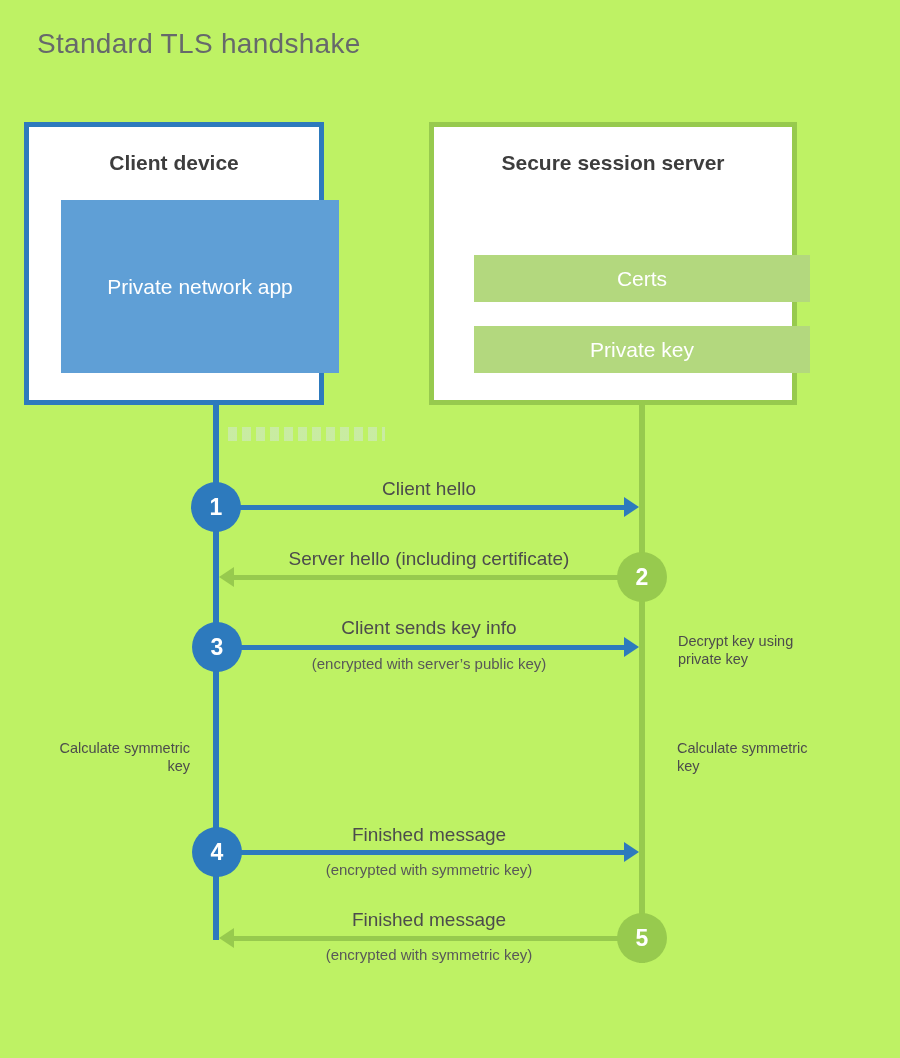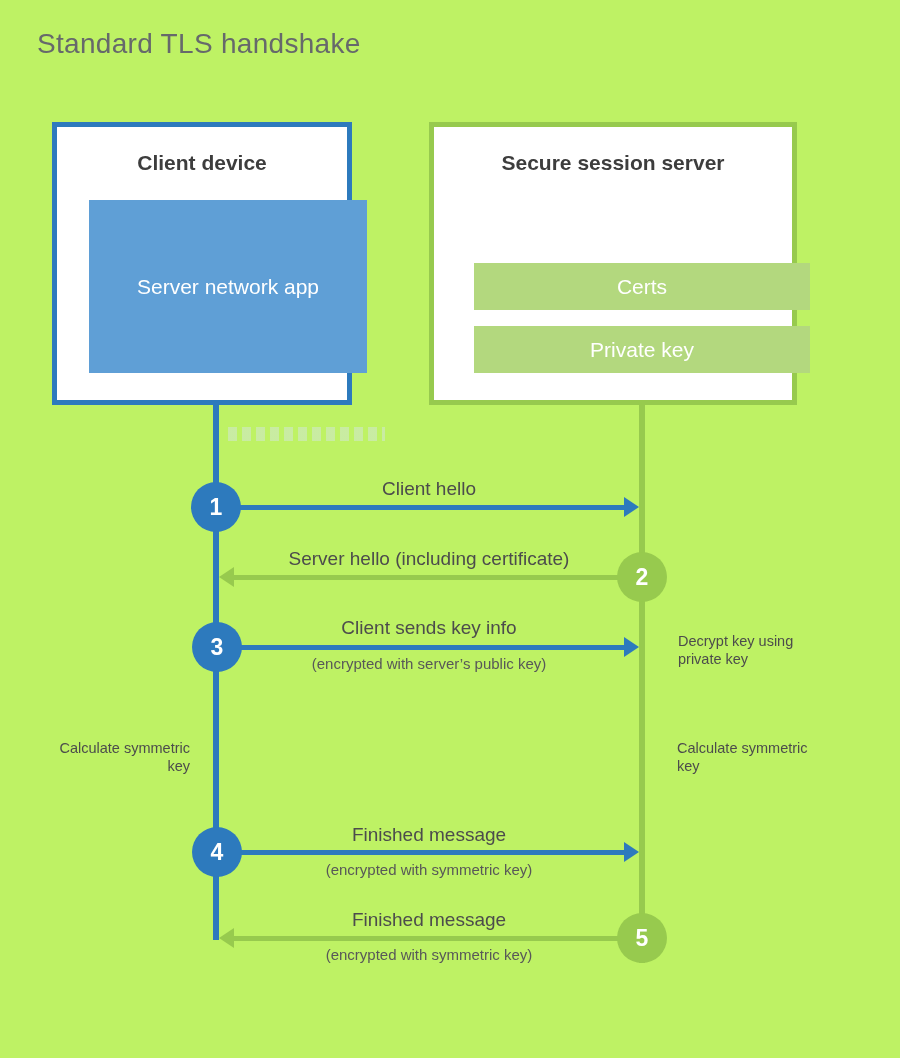--- a/index.html
+++ b/index.html
@@ -20,21 +20,21 @@
     top: 28px;
     margin: 0;
     font-size: 28px;
     font-weight: 300;
     color: var(--title-text);
     letter-spacing: 0.3px;
   }
 
   
   .box { position: absolute; top: 122px; height: 283px; background: #fff; }
-  .client-box { left: 52px; width: 300px; border: 5px solid var(--blue); }
+  .client-box { left: 24px; width: 300px; border: 5px solid var(--blue); }
   .server-box { left: 429px; width: 368px; border: 5px solid var(--green); }
   .box-title {
     margin-top: 24px;
     text-align: center;
     font-size: 21px;
     font-weight: 700;
     color: var(--heading-text);
   }
   .app-fill {
     position: absolute;
@@ -51,21 +51,21 @@
     max-width: 195px;
   }
   .bar {
     position: absolute;
     left: 40px; width: 336px; height: 47px;
     background: var(--green-fill);
     display: flex; align-items: center; justify-content: center;
     color: #ffffff; font-size: 21px;
   }
   .bar1 { top: 73px; }
-  .bar2 { top: 136px; }
+  .bar2 { top: 128px; }
   .bar3 { top: 199px; }
 
   
   .lifeline { position: absolute; width: 6px; }
   .blue-line  { left: 213px; top: 400px; height: 540px; background: var(--blue); }
   .green-line { left: 639px; top: 400px; height: 563px; background: var(--green); }
 
   
   .ghost {
     position: absolute;
@@ -144,21 +144,21 @@
 </head>
 <body>
 
 <div class="canvas">
 
   <h1 class="page-title">Standard TLS handshake</h1>
 
   <div class="box client-box">
     <div class="box-title">Client device</div>
     <div class="app-fill">
-      <span class="app-label">Server network app</span>
+      <span class="app-label">Private network app</span>
     </div>
   </div>
 
   <div class="box server-box">
     <div class="box-title">Secure session server</div>
     <div class="bar bar2">
       <span>Certs</span>
     </div>
     <div class="bar bar3">
       <span>Private key</span>

